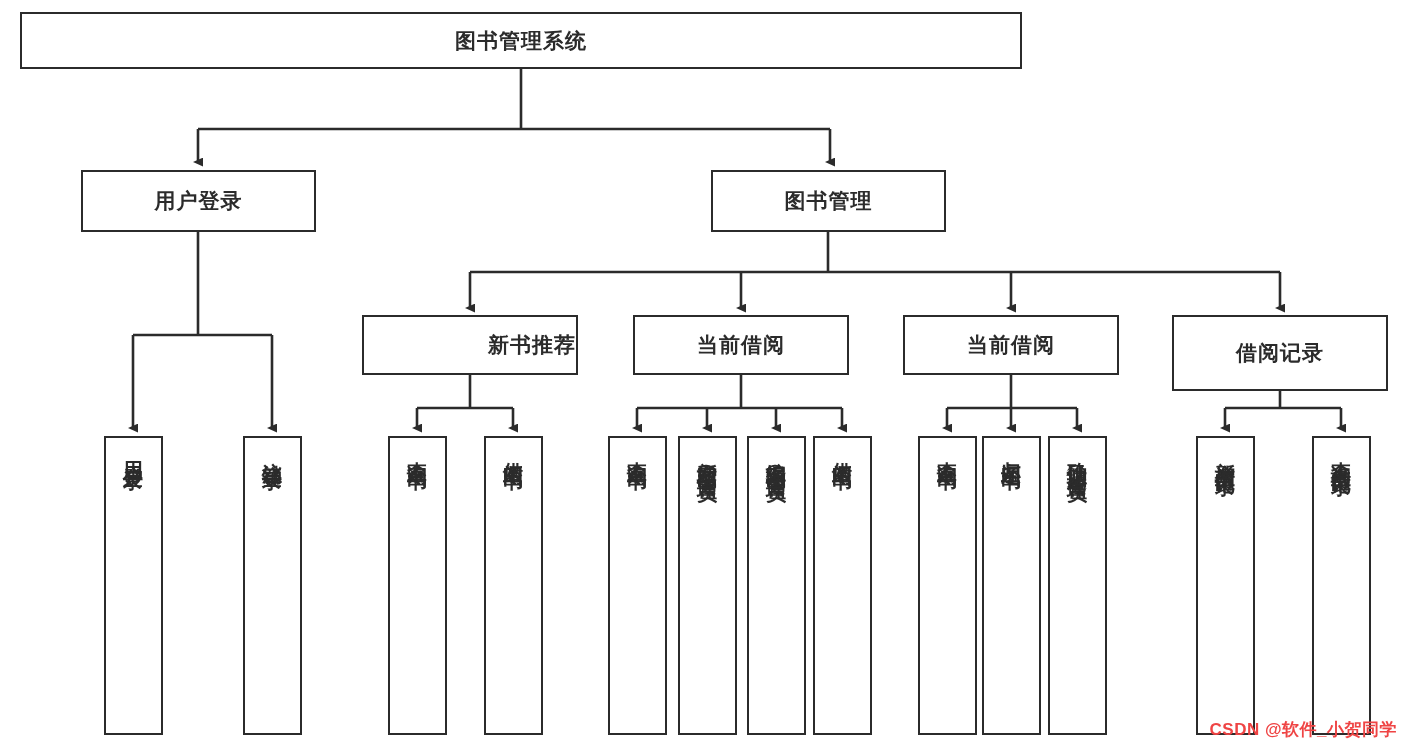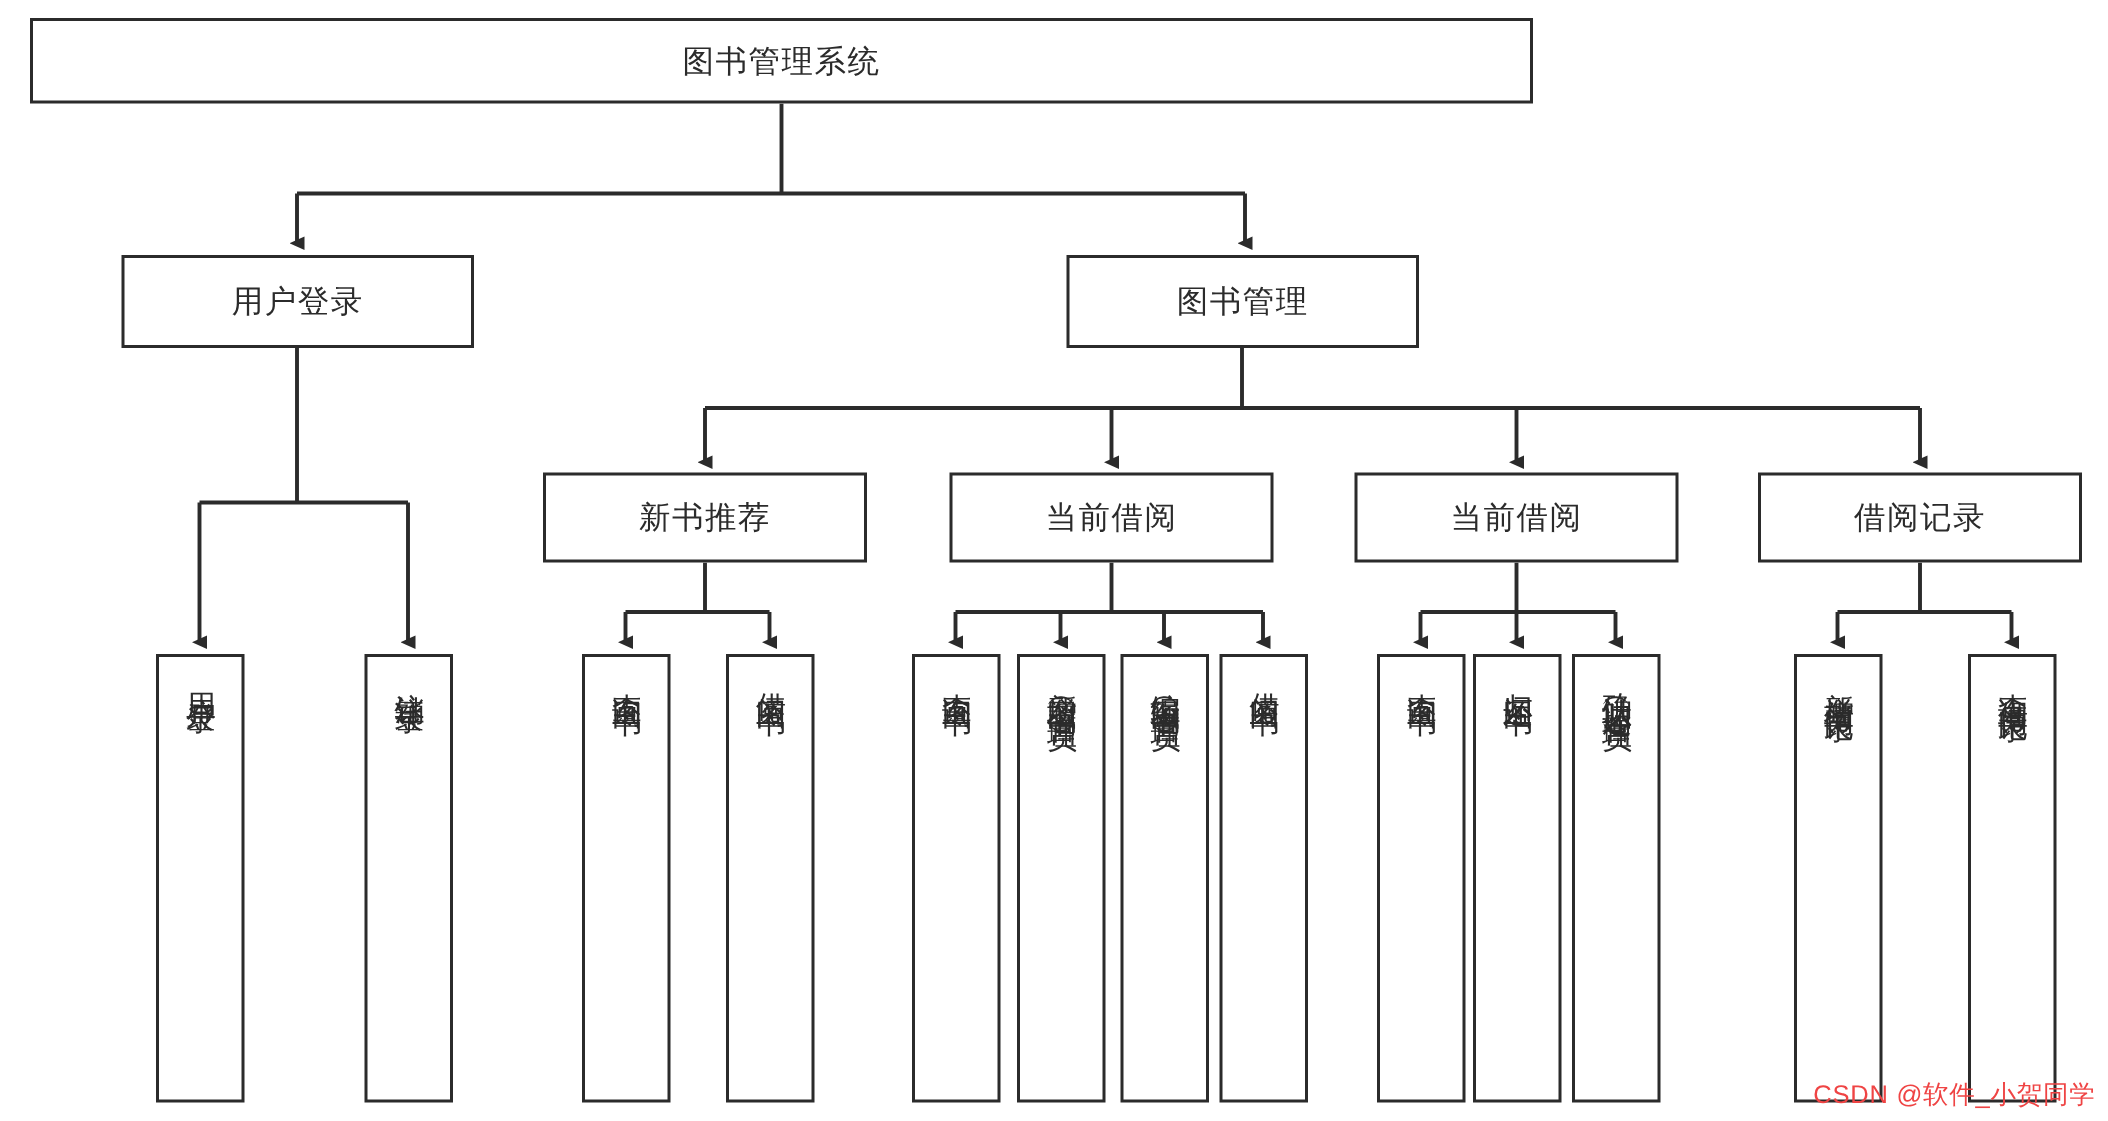--- a/index.html
+++ b/index.html
@@ -9,20 +9,21 @@
   }
   body {
     font-family: "Liberation Sans", "DejaVu Sans", sans-serif;
   }
   #canvas {
     position: relative;
     width: 1405px;
     height: 747px;
     background: #ffffff;
     overflow: hidden;
+    font-weight: bold;
   }
   svg#wires {
     position: absolute;
     left: 0;
     top: 0;
     width: 1405px;
     height: 747px;
     pointer-events: none;
   }
   .node {
@@ -121,30 +122,30 @@
     <span>图书管理系统</span>
   </div>
 
   <div class="node horiz" style="left:81px; top:170px; width:235px; height:62px;">
     <span>用户登录</span>
   </div>
   <div class="node horiz" style="left:711px; top:170px; width:235px; height:62px;align-items:center;">
     <span>图书管理</span>
   </div>
 
-  <div class="node horiz" style="left:362px; top:315px; width:216px; height:60px;">
+  <div class="node horiz" style="left:362px; top:315px; width:216px; height:60px;justify-content:flex-end;">
     <span>新书推荐</span>
   </div>
   <div class="node horiz" style="left:633px; top:315px; width:216px; height:60px;">
     <span>当前借阅</span>
   </div>
   <div class="node horiz" style="left:903px; top:315px; width:216px; height:60px;justify-content:center;">
     <span>当前借阅</span>
   </div>
-  <div class="node horiz" style="left:1172px; top:315px; width:216px; height:60px;">
+  <div class="node horiz" style="left:1172px; top:315px; width:216px; height:76px;">
     <span>借阅记录</span>
   </div>
 
   <div class="node vert" style="left:104px; top:436px; width:59px; height:299px;">
     <span class="vlabel">用户登录</span>
   </div>
   <div class="node vert" style="left:243px; top:436px; width:59px; height:299px;">
     <span class="vlabel">注销登录</span>
   </div>
 

